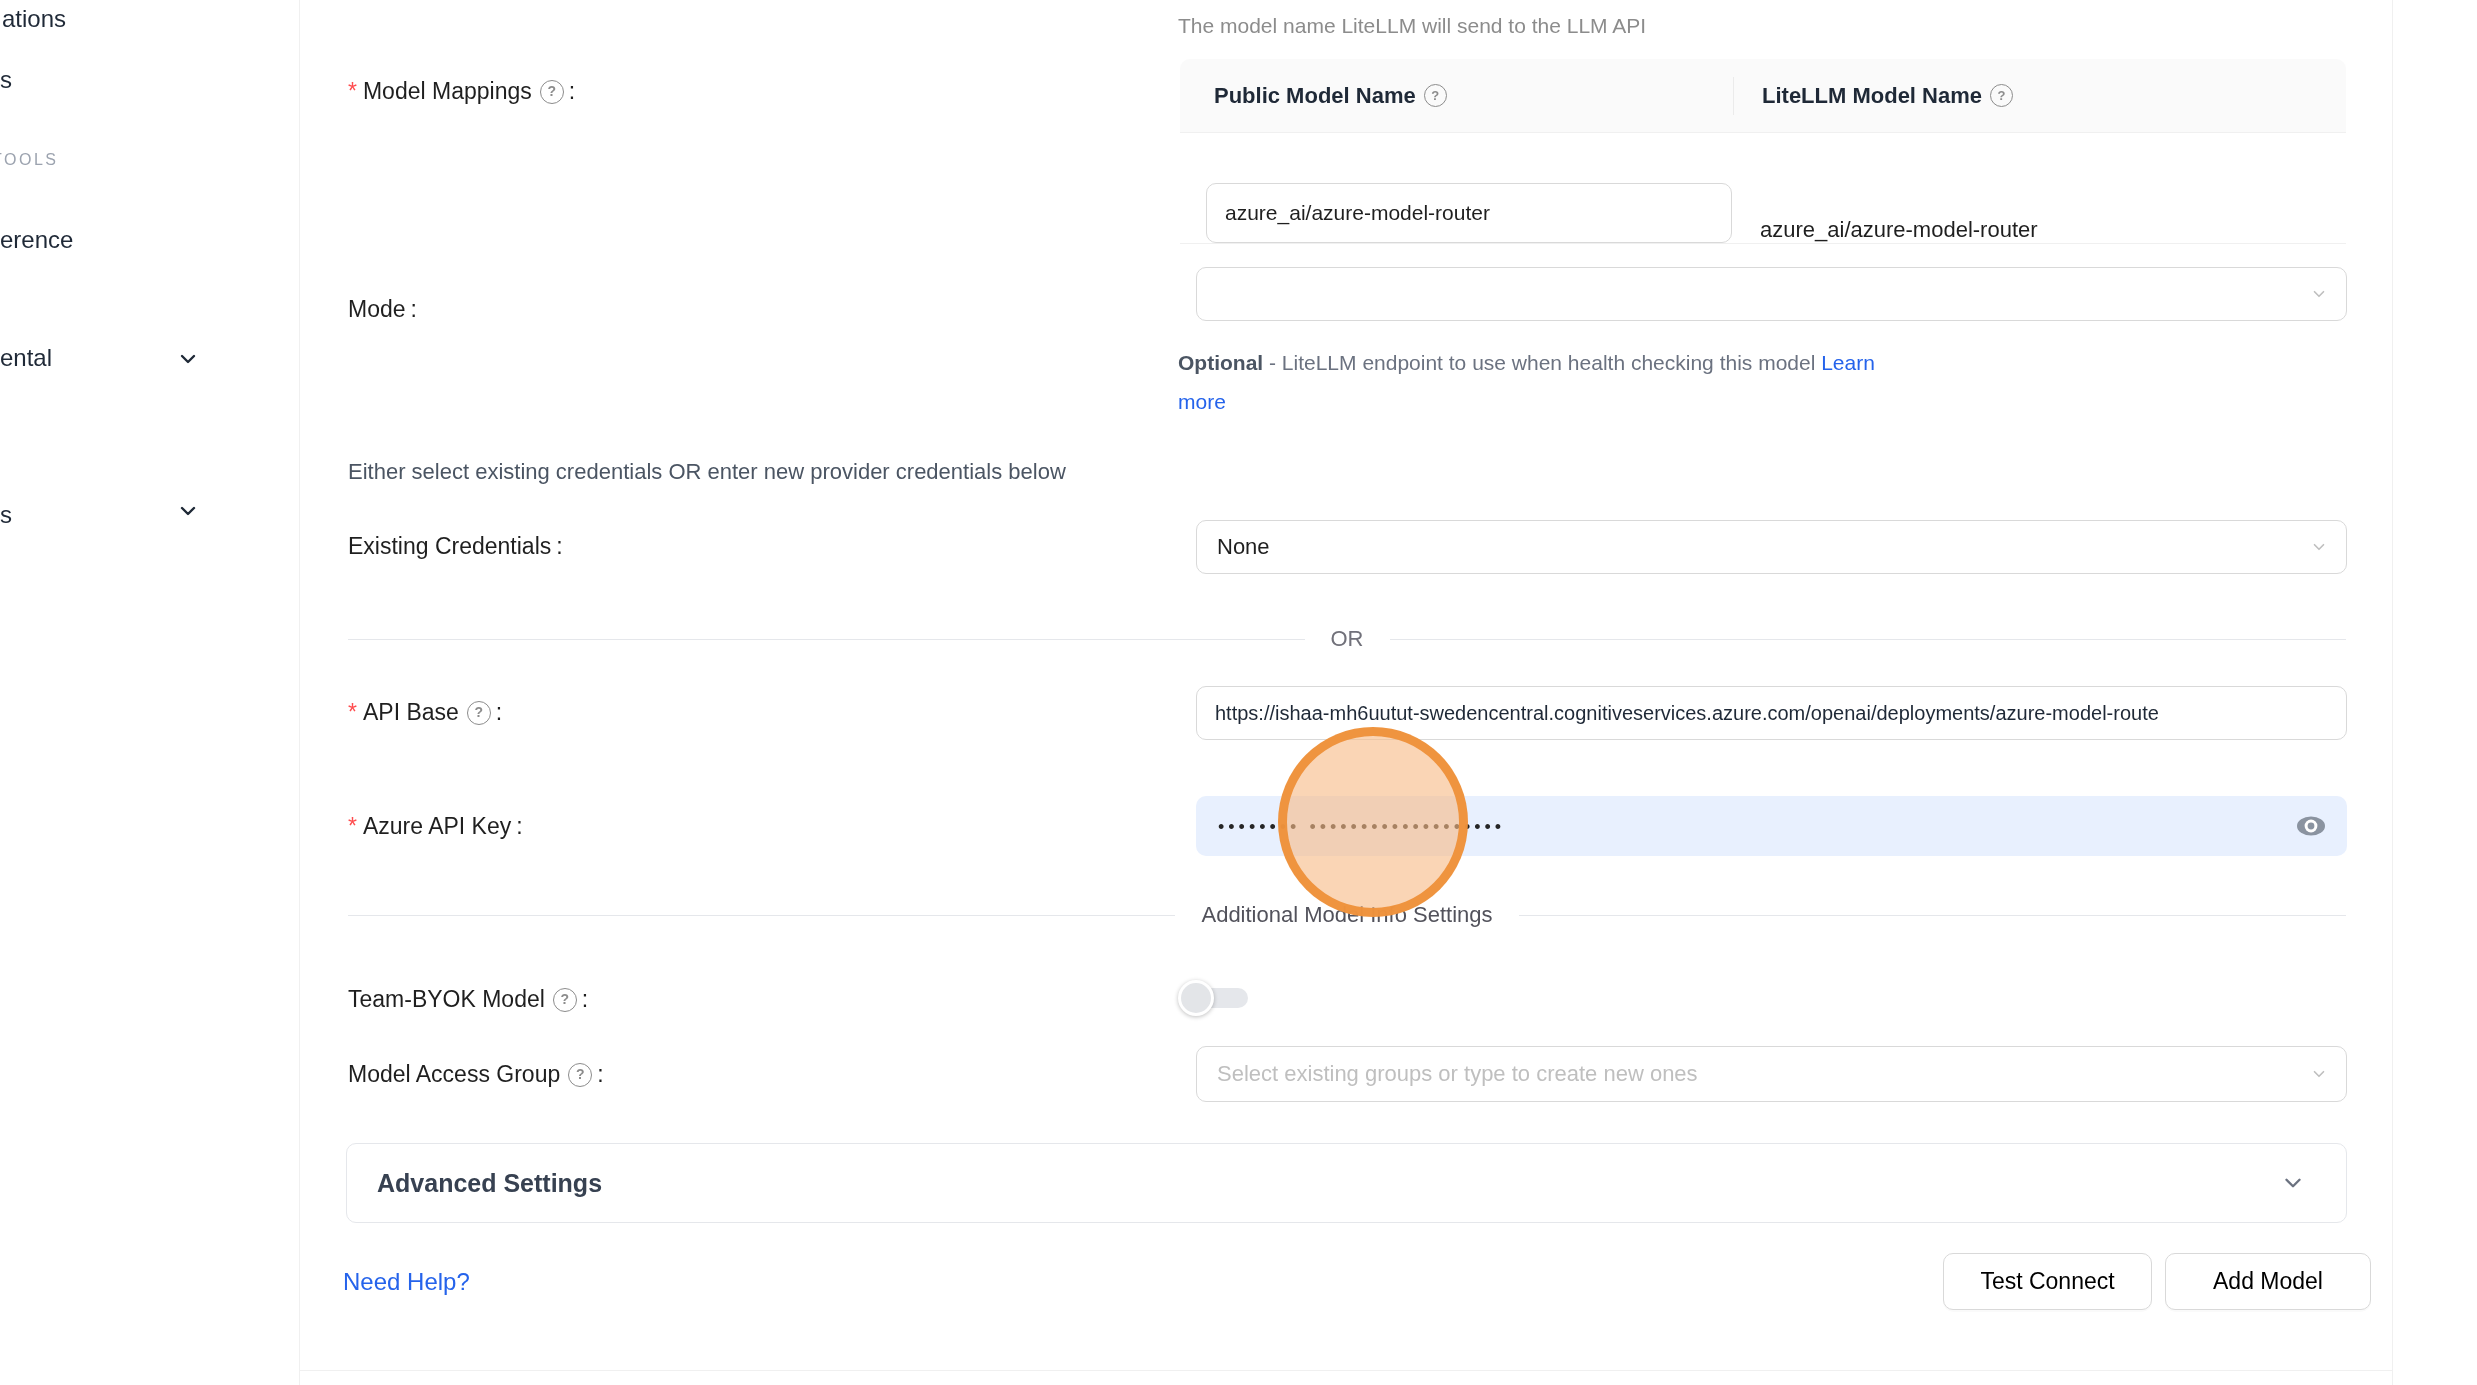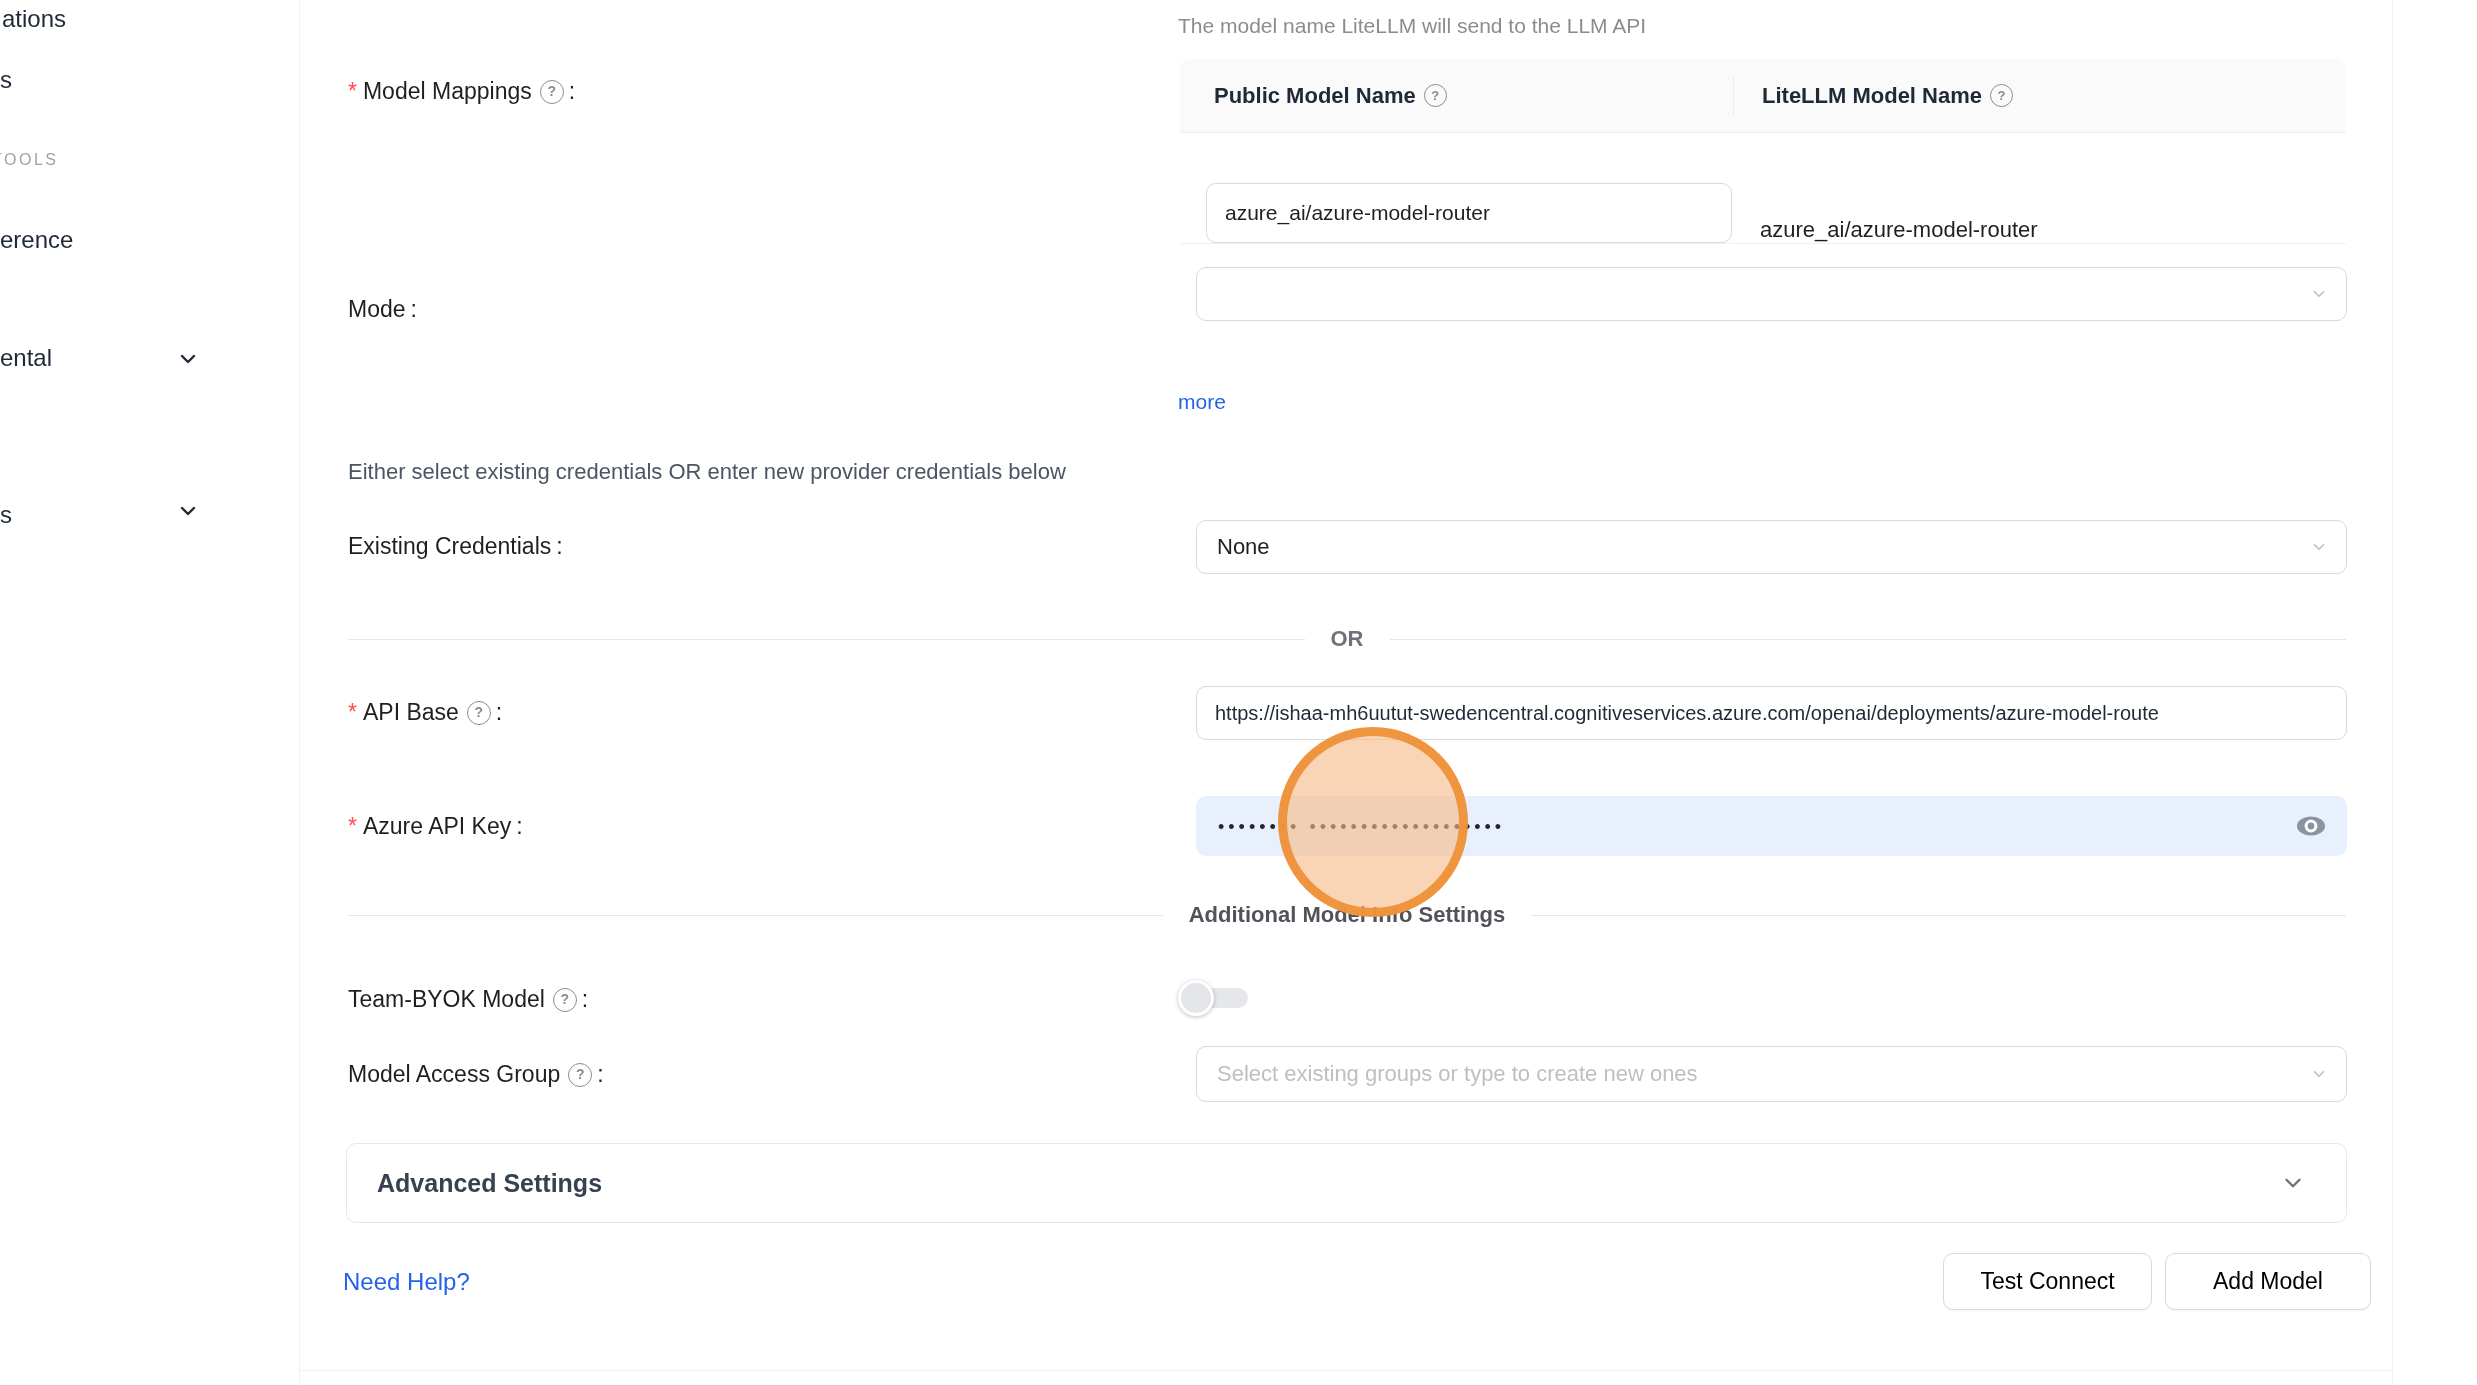--- a/index.html
+++ b/index.html
@@ -32,21 +32,21 @@
   .mm-hdiv{width:1px;height:38px;background:rgba(0,0,0,.06);}
   .mm-h2{padding-left:28px;display:flex;align-items:center;font-size:22px;font-weight:700;color:#1f2937;}
   .mm-body{display:flex;align-items:flex-end;height:110px;border-bottom:1px solid #f0f0f0;}
   .tbl-input{margin-left:26px;width:526px;height:60px;border:1px solid #d9d9d9;border-radius:10px;box-sizing:border-box;
              padding:0 18px;font-size:21px;color:rgba(0,0,0,.88);font-family:inherit;outline:none;background:#fff;}
   .mm-val{padding-left:28px;font-size:22px;color:rgba(0,0,0,.88);}
 
   
   .tdivider{position:absolute;left:348px;width:1998px;display:flex;align-items:center;}
   .tdivider .line{flex:1;height:1px;background:#e5e7eb;}
-  .tdivider .txt{padding:0 26px;white-space:nowrap;font-weight:bold;}
+  .tdivider .txt{padding:0 26px;white-space:nowrap;}
 
   
   #api-key-field{position:absolute;left:1196px;top:796px;width:1151px;height:60px;background:#e8f0fe;border-radius:10px;
                  display:flex;align-items:center;padding:0 60px 0 22px;box-sizing:border-box;}
   #api-key-dots{font-size:18px;letter-spacing:4px;color:#262626;line-height:1;transform:translateY(1px);}
   #eye-btn{position:absolute;right:20px;top:50%;transform:translateY(-50%);display:flex;cursor:pointer;}
 
   
   #click-circle{position:absolute;left:1278px;top:727px;width:190px;height:190px;border-radius:50%;
                 border:9px solid rgba(238,144,57,.95);background:rgba(247,188,136,.62);box-sizing:border-box;z-index:6;pointer-events:none;}
@@ -129,20 +129,23 @@
     <span>Mode</span>
     <span class="colon">:</span>
   </div>
   <div class="select" style="top:267px;">
     <span class="sel-chevron">
       <svg width="18" height="18" viewBox="0 0 24 24" fill="none" stroke="#bfbfbf" stroke-width="2.2" stroke-linecap="round" stroke-linejoin="round">
           <polyline points="6 9 12 15 18 9"></polyline>
         </svg>
     </span>
   </div>
+  <div class="hint" style="left:1178px;top:349px;color:#6b7280;">
+    <span style="font-weight:700;color:#4b5563;">Optional</span><span> - LiteLLM endpoint to use when health checking this model </span><a class="link">Learn</a>
+  </div>
   <div class="hint" style="left:1178px;top:388px;">
     <a class="link">more</a>
   </div>
 
   <div class="hint" style="left:348px;top:458px;font-size:22px;color:#4b5563;">Either select existing credentials OR enter new provider credentials below</div>
 
   <div class="row-label" style="top:533px;">
     <span>Existing Credentials</span>
     <span class="colon">:</span>
   </div>

